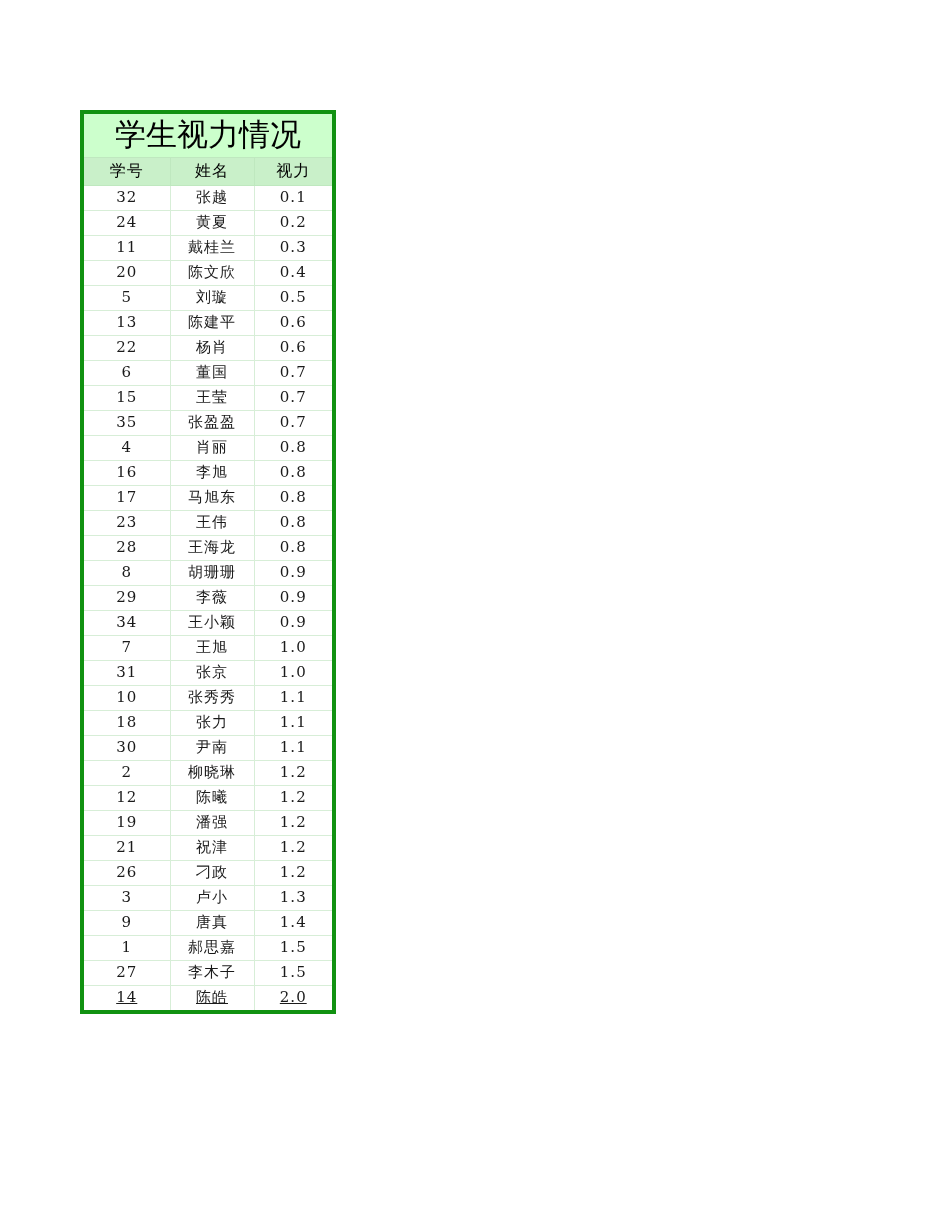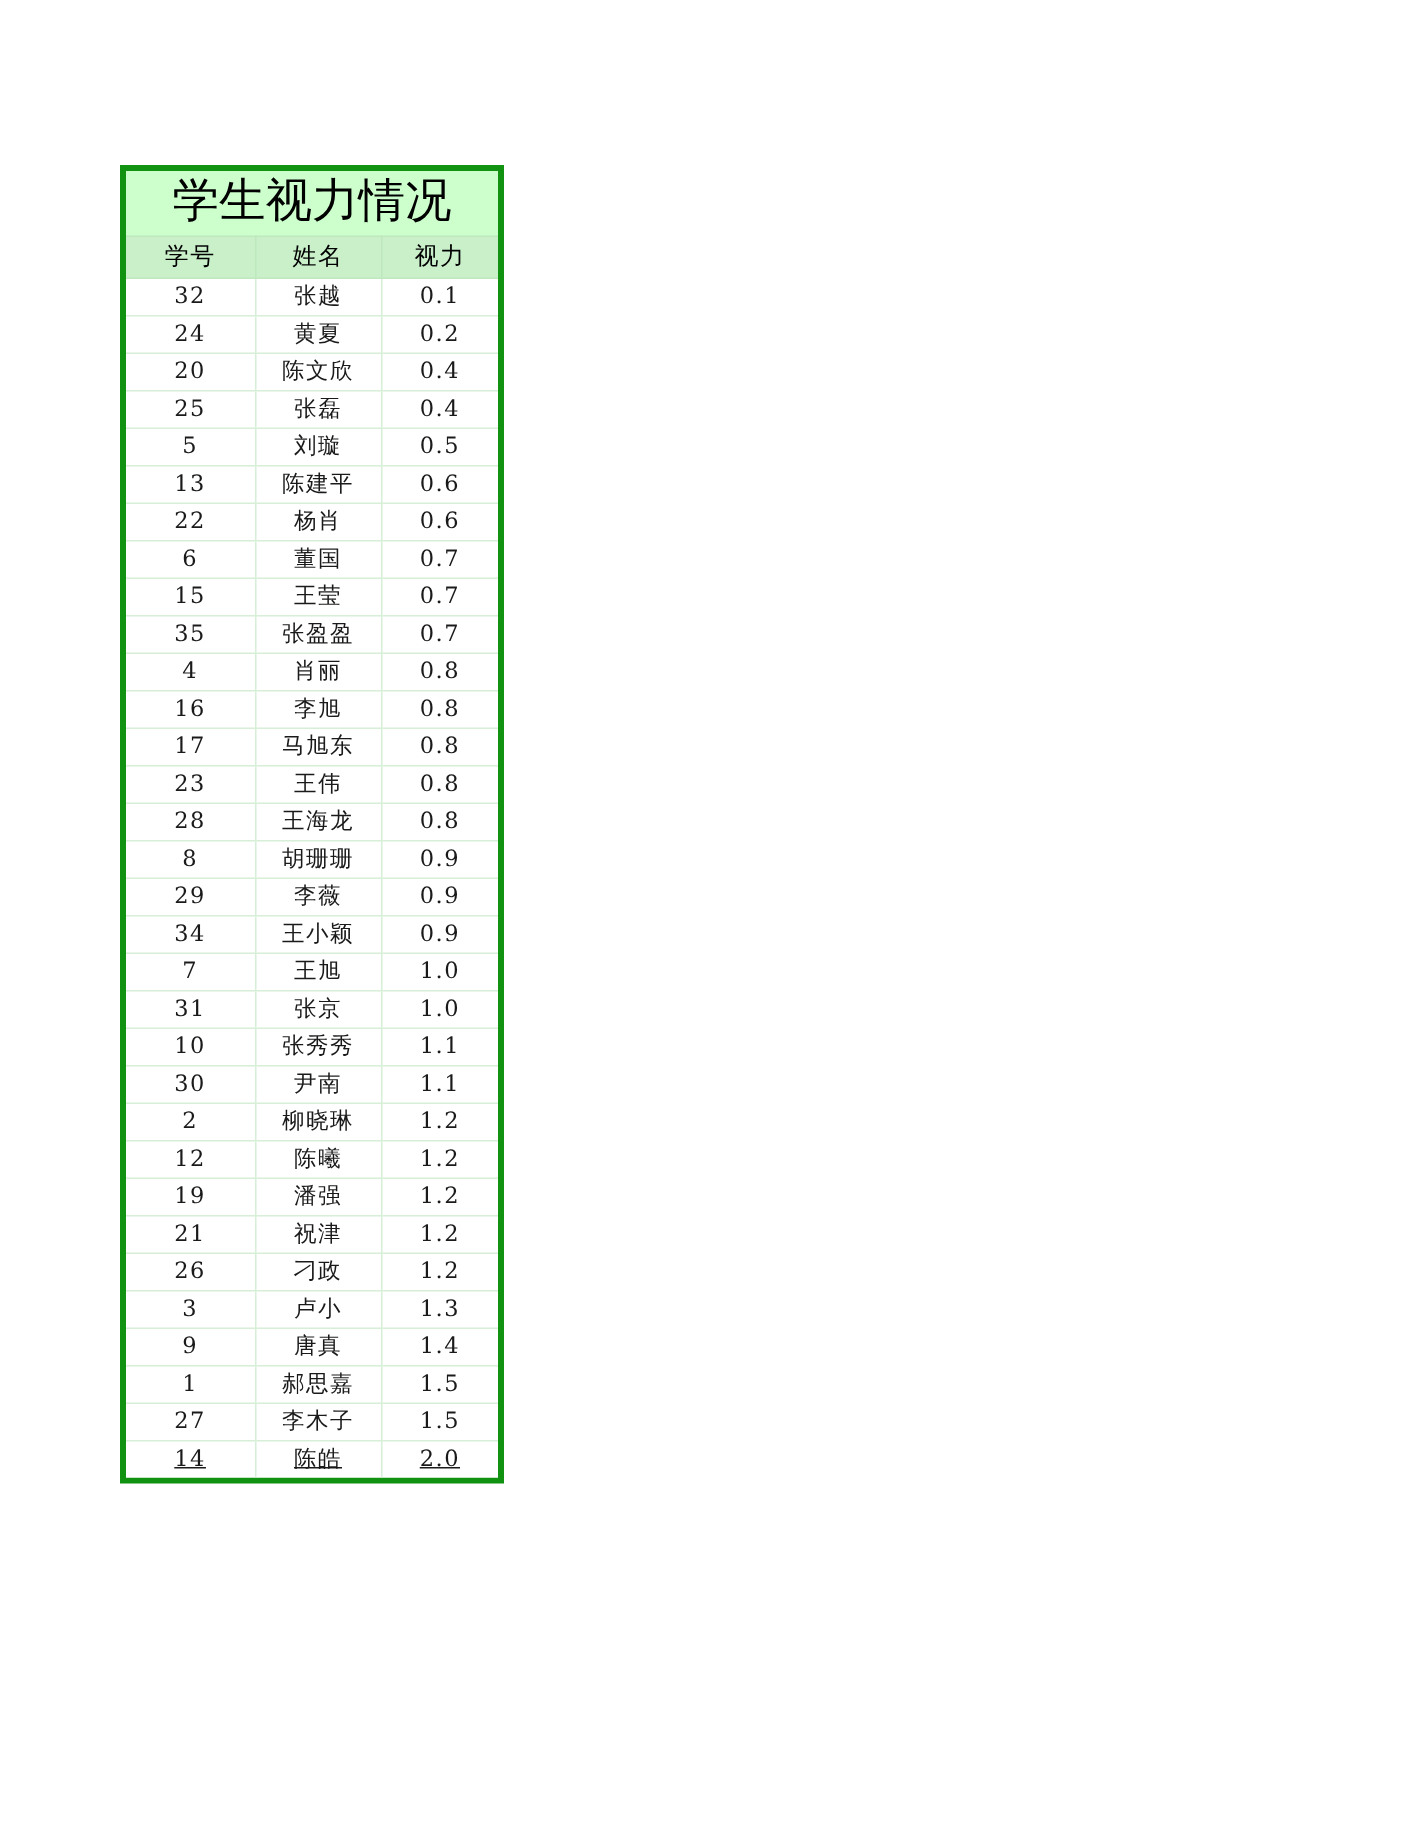--- a/index.html
+++ b/index.html
@@ -128,30 +128,30 @@
             <td class="num">32</td>
             <td class="cjk">张越</td>
             <td class="num">0.1</td>
           </tr>
           <tr class="data-row">
             <td class="num">24</td>
             <td class="cjk">黄夏</td>
             <td class="num">0.2</td>
           </tr>
           <tr class="data-row">
+            <td class="num">11</td>
+            <td class="cjk">戴桂兰</td>
+            <td class="num">0.3</td>
+          </tr>
+          <tr class="data-row">
             <td class="num">20</td>
             <td class="cjk">陈文欣</td>
             <td class="num">0.4</td>
           </tr>
           <tr class="data-row">
-            <td class="num">25</td>
-            <td class="cjk">张磊</td>
-            <td class="num">0.4</td>
-          </tr>
-          <tr class="data-row">
             <td class="num">5</td>
             <td class="cjk">刘璇</td>
             <td class="num">0.5</td>
           </tr>
           <tr class="data-row">
             <td class="num">13</td>
             <td class="cjk">陈建平</td>
             <td class="num">0.6</td>
           </tr>
           <tr class="data-row">
@@ -223,20 +223,25 @@
             <td class="num">31</td>
             <td class="cjk">张京</td>
             <td class="num">1.0</td>
           </tr>
           <tr class="data-row">
             <td class="num">10</td>
             <td class="cjk">张秀秀</td>
             <td class="num">1.1</td>
           </tr>
           <tr class="data-row">
+            <td class="num">18</td>
+            <td class="cjk">张力</td>
+            <td class="num">1.1</td>
+          </tr>
+          <tr class="data-row">
             <td class="num">30</td>
             <td class="cjk">尹南</td>
             <td class="num">1.1</td>
           </tr>
           <tr class="data-row">
             <td class="num">2</td>
             <td class="cjk">柳晓琳</td>
             <td class="num">1.2</td>
           </tr>
           <tr class="data-row">

